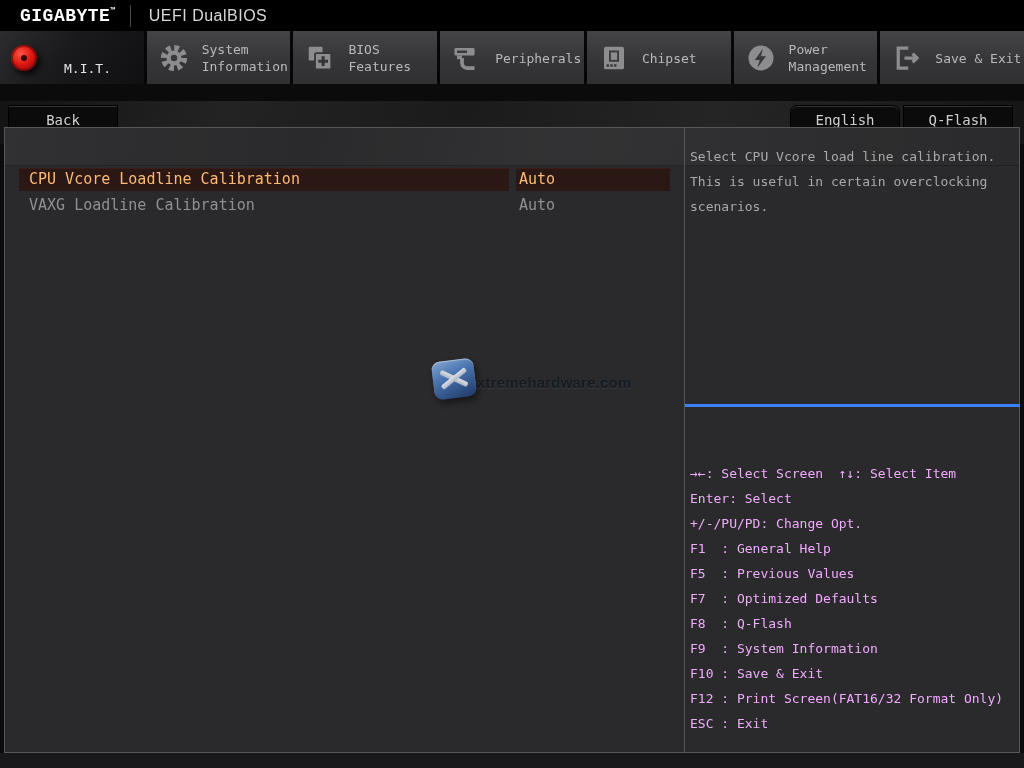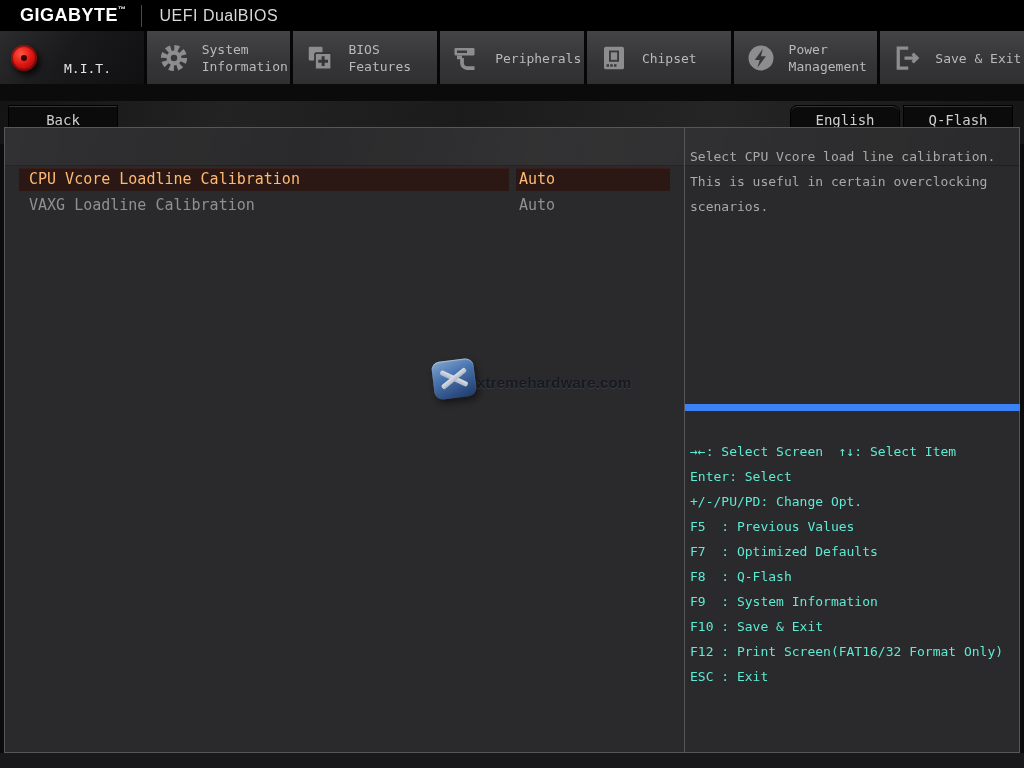--- a/index.html
+++ b/index.html
@@ -2,21 +2,21 @@
 <html><head>
 <meta charset="utf-8">
 <style>
   * { margin: 0; padding: 0; box-sizing: border-box; }
   html,body { width:1024px; height:768px; background:#0b0b0c; overflow:hidden; }
   body { font-family:"DejaVu Sans Mono", monospace; position:relative; }
 
   
   .topbar { position:absolute; left:0; top:0; width:1024px; height:31px; background:#000;
             display:flex; align-items:center; }
-  .brand { font-family:Liberation Sans, sans-serif; font-weight:bold; font-style:normal;
+  .brand { font-family:Liberation Mono, monospace; font-weight:bold; font-style:normal;
            color:#fff; font-size:18px; letter-spacing:0.5px; margin-left:20px; }
   .brand sup { font-size:8px; vertical-align:top; }
   .topbar-divider { width:1px; height:22px; background:#4a4a4a; margin:0 18px 0 14px; }
   .fw-title { font-family:"Liberation Sans", sans-serif; color:#d9d9d9; font-size:16px; letter-spacing:0.5px; }
 
   
   .tabbar { position:absolute; left:0; top:31px; width:1024px; height:53px; background:#060606;
             display:flex; gap:3px; }
   .tab { flex:1 1 0; position:relative; background:linear-gradient(#444446,#353537 60%,#303032);
          color:#b9b9ba; font-size:13px; cursor:default; }
@@ -74,22 +74,22 @@
       background:linear-gradient(#f2f5fa,#b9c6da); border-radius:2px; }
   .wm-badge::before { transform:rotate(32deg); }
   .wm-badge::after  { transform:rotate(-32deg); }
   .wm-text { position:absolute; left:44px; top:14px; font-family:"Liberation Sans", sans-serif;
       font-weight:bold; font-size:15px; letter-spacing:0.2px; color:rgba(12,14,20,0.78);
       text-shadow:0 1px 0 rgba(150,170,200,0.16), 1px 0 1px rgba(80,100,140,0.12); }
 
   
   .helpbox { position:absolute; left:0; top:0; width:335px; height:276px; padding:16px 4px 0 5px;
              color:#a9a9ab; font-size:13px; line-height:25px; }
-  .keysbox { position:absolute; left:0; top:276px; width:335px; height:348px; border-top:7px solid #3b82f6;
-             padding:28px 0 0 5px; color:#5eead4; font-size:13px; line-height:25px; }
+  .keysbox { position:absolute; left:0; top:276px; width:335px; height:348px; border-top:3px solid #3b82f6;
+             padding:54px 0 0 5px; color:#f0abfc; font-size:13px; line-height:25px; }
   .keyline { white-space:pre; }
 
   
   .bottomstrip { position:absolute; left:0; top:753px; width:1024px; height:15px; background:#19191b; }
 </style>
 </head>
 <body>
 
 <div class="topbar">
   <div class="brand"><span>GIGABYTE</span><sup>™</sup></div>
@@ -212,20 +212,21 @@
       <div class="wm-text">xtremehardware.com</div>
     </div>
   </div>
 
   <div class="rightpane">
     <div class="helpbox">Select CPU Vcore load line calibration. This is useful in certain overclocking scenarios.</div>
     <div class="keysbox">
       <div class="keyline">→←: Select Screen  ↑↓: Select Item</div>
       <div class="keyline">Enter: Select</div>
       <div class="keyline">+/-/PU/PD: Change Opt.</div>
+      <div class="keyline">F1  : General Help</div>
       <div class="keyline">F5  : Previous Values</div>
       <div class="keyline">F7  : Optimized Defaults</div>
       <div class="keyline">F8  : Q-Flash</div>
       <div class="keyline">F9  : System Information</div>
       <div class="keyline">F10 : Save &amp; Exit</div>
       <div class="keyline">F12 : Print Screen(FAT16/32 Format Only)</div>
       <div class="keyline">ESC : Exit</div>
     </div>
   </div>
 </div>

